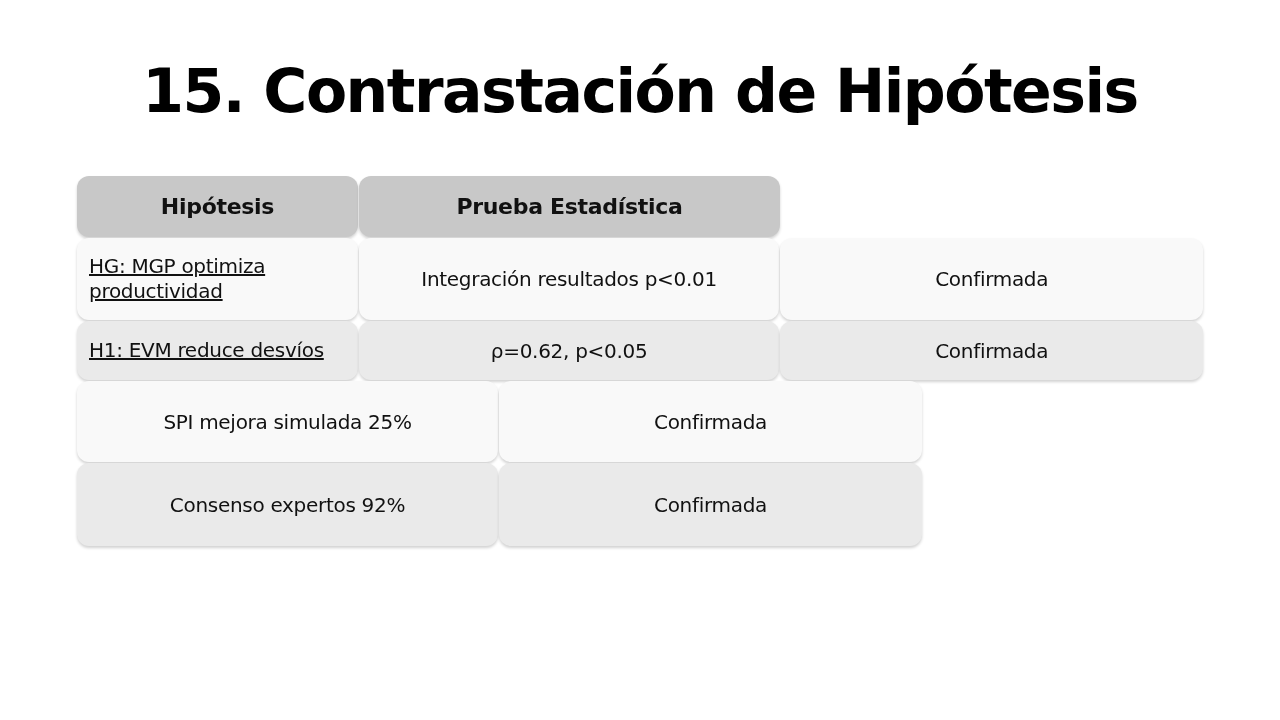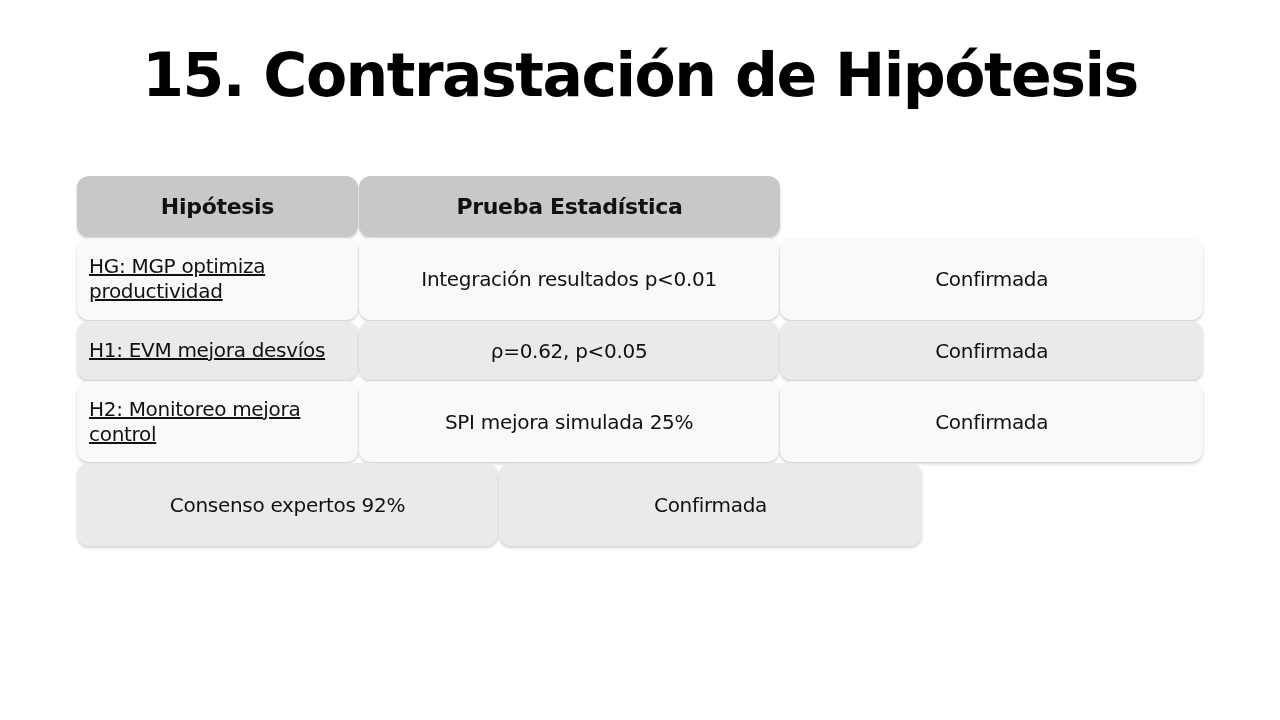--- a/index.html
+++ b/index.html
@@ -1,18 +1,18 @@
 <!DOCTYPE html>
 <html><head>
 <meta charset="utf-8">
 <style>
   html, body { margin:0; padding:0; }
   body { width:1280px; height:720px; background:#ffffff; position:relative; overflow:hidden;
          font-family:"DejaVu Sans", "Liberation Sans", sans-serif; color:#111; }
-  .title { position:absolute; left:0; top:40px; width:1280px; text-align:center;
+  .title { position:absolute; left:0; top:56px; width:1280px; text-align:center;
            font-size:60px; font-weight:bold; letter-spacing:-1.5px; color:#000; }
   .tbl { position:absolute; left:77px; top:176px; width:1127px; }
   .row { display:flex; }
   .cell { box-sizing:border-box; border-radius:12px; margin:0 1px 1px 0;
           display:flex; align-items:center; font-size:20px; color:#111;
           box-shadow:0 2px 3px rgba(0,0,0,0.18); letter-spacing:-0.3px; }
   .c1 { width:281px; padding:16px 12px; }
   .c2 { width:421px; justify-content:center; text-align:left; }
   .c3 { width:423px; justify-content:center; text-align:center; }
   .hdr .cell { background:#c8c8c8; height:61px; font-weight:bold; font-size:22px; justify-content:center; }
@@ -36,29 +36,26 @@
   </div>
   <div class="row light h82">
     <div class="cell c1">
         <span>HG: MGP optimiza productividad</span>
       </div>
     <div class="cell c2">Integración resultados p&lt;0.01</div>
     <div class="cell c3">Confirmada</div>
   </div>
   <div class="row dark h59">
     <div class="cell c1">
-        <span>H1: EVM mejora desvíos</span>
+        <span>H1: EVM reduce desvíos</span>
       </div>
     <div class="cell c2">ρ=0.62, p&lt;0.05</div>
     <div class="cell c3">Confirmada</div>
   </div>
   <div class="row light h81">
-    <div class="cell c1">
-        <span>H2: Monitoreo mejora control</span>
-      </div>
     <div class="cell c2">SPI mejora simulada 25%</div>
     <div class="cell c3">Confirmada</div>
   </div>
   <div class="row dark h83">
     <div class="cell c2">Consenso expertos 92%</div>
     <div class="cell c3">Confirmada</div>
   </div>
 </div>
 
 </body></html>

